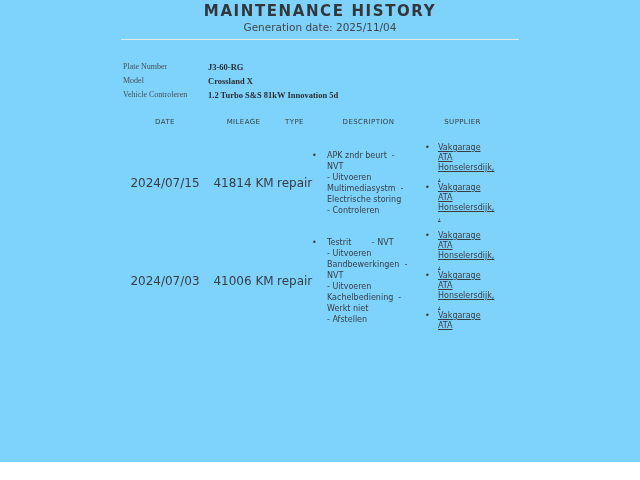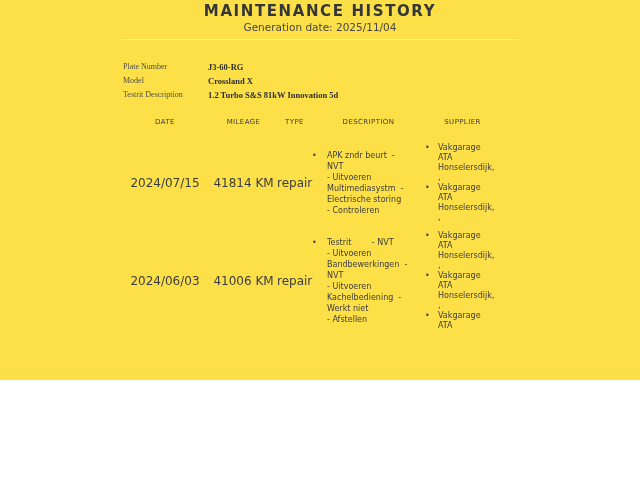--- a/index.html
+++ b/index.html
@@ -1,21 +1,21 @@
 <!DOCTYPE html>
 <html><head>
 <meta charset="utf-8">
 <style>
   * { box-sizing: border-box; }
   html, body { margin: 0; padding: 0; background: #ffffff; }
   .page {
     position: relative;
     width: 640px;
-    height: 380px;
-    background: #fde047;
+    height: 462px;
+    background: #7dd3fc;
     overflow: hidden;
     font-family: "DejaVu Sans", "Liberation Sans", sans-serif;
     color: #3b3d40;
   }
 
   
   .doc-header { padding-top: 3px; text-align: center; }
   .doc-title {
     font-size: 15px;
     font-weight: bold;
@@ -61,21 +61,21 @@
 
   ul.bullets { list-style: none; margin: 0; padding: 0; }
   .bullets li { position: relative; white-space: pre-wrap; font-size: 8px; }
   .bullets li::before { content: "\2022"; position: absolute; left: 0; top: 0; }
 
   .desc-list { padding-left: 10px; }
   .desc-list li { padding-left: 15px; line-height: 11px; }
   .desc-list li::before { font-size: 8px; }
 
   .sup-list { padding-left: 5px; }
-  .sup-list li { padding-left: 13px; line-height: 10px; }
+  .sup-list li { padding-left: 13px; line-height: 10px; text-decoration: underline; }
   .sup-list li::before { font-size: 8px; }
 </style>
 </head>
 <body>
 
 <div class="page">
 
   <div class="doc-header">
     <div class="doc-title">MAINTENANCE HISTORY</div>
     <div class="doc-subtitle">Generation date: 2025/11/04</div>
@@ -85,21 +85,21 @@
   <div class="vehicle-info">
     <div class="vi-row">
       <div class="vi-label">Plate Number</div>
       <div class="vi-value">J3-60-RG</div>
     </div>
     <div class="vi-row">
       <div class="vi-label">Model</div>
       <div class="vi-value">Crossland X</div>
     </div>
     <div class="vi-row">
-      <div class="vi-label">Testrit Description</div>
+      <div class="vi-label">Vehicle Controleren</div>
       <div class="vi-value">1.2 Turbo S&amp;S 81kW Innovation 5d</div>
     </div>
   </div>
 
   <div class="history-table">
 
     <div class="t-head">
       <div class="th">DATE</div>
       <div class="th">MILEAGE</div>
       <div class="th">TYPE</div>
@@ -129,21 +129,21 @@
 ,</li>
           <li>Vakgarage
 ATA
 Honselersdijk,
 ,</li>
         </ul>
       </div>
     </div>
 
     <div class="t-row">
-      <div class="cell-center">2024/06/03</div>
+      <div class="cell-center">2024/07/03</div>
       <div class="cell-center">41006 KM</div>
       <div class="cell-center">repair</div>
       <div>
         <ul class="bullets desc-list">
           <li>Testrit        - NVT
 - Uitvoeren
 Bandbewerkingen  -
 NVT
 - Uitvoeren
 Kachelbediening  -

